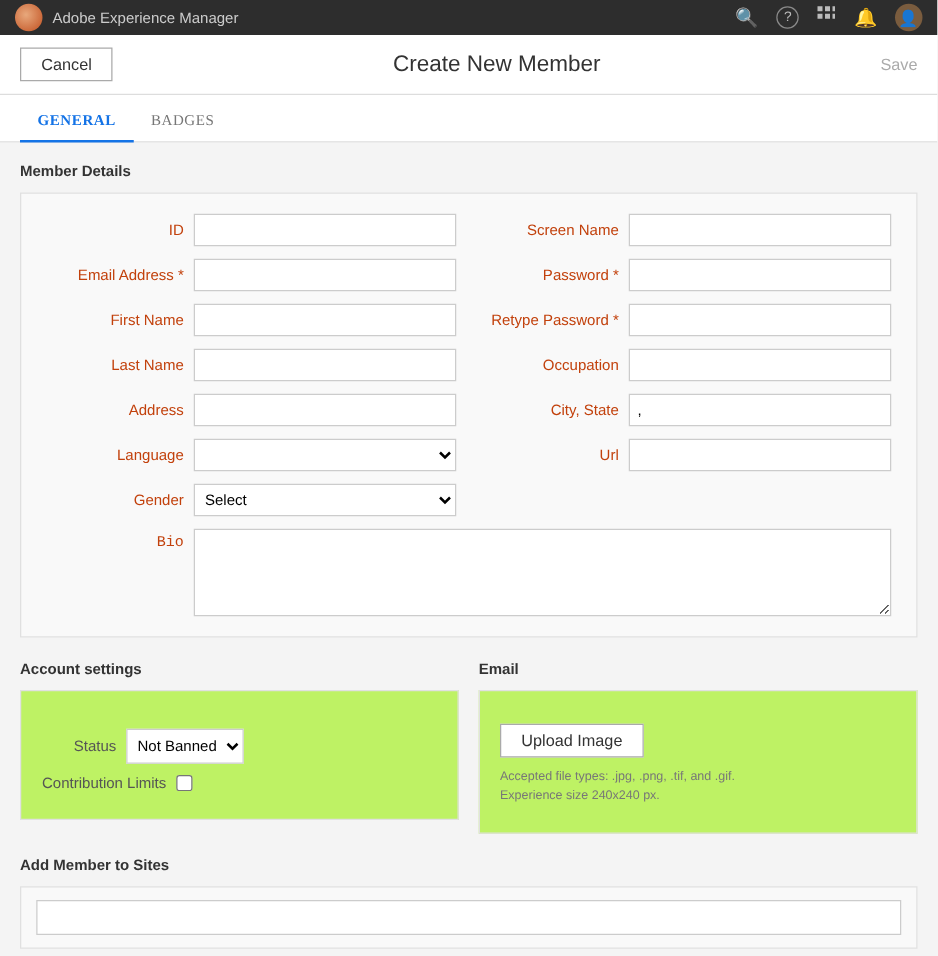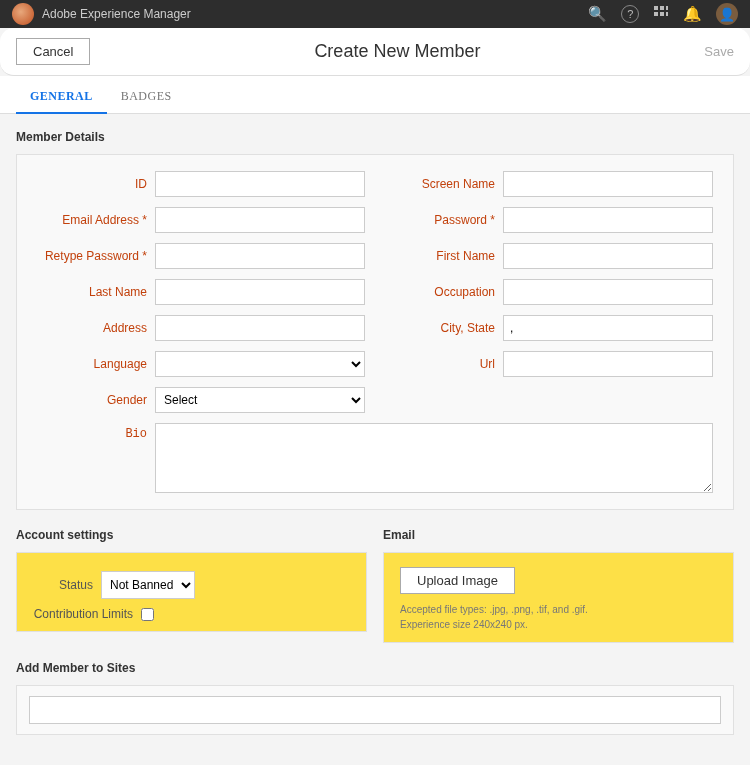--- a/index.html
+++ b/index.html
@@ -51,21 +51,20 @@
 
     
     .toolbar {
       background: #fff;
       border-bottom: 1px solid #ddd;
       height: 48px;
       display: flex;
       align-items: center;
       justify-content: space-between;
       padding: 0 16px;
-      border-radius: 14px;
     }
     .toolbar-cancel {
       border: 1px solid #aaa;
       background: #fff;
       padding: 5px 16px;
       font-size: 13px;
       cursor: pointer;
       color: #333;
     }
     .toolbar-title {
@@ -187,23 +186,23 @@
 
     
     .two-col {
       display: grid;
       grid-template-columns: 1fr 1fr;
       gap: 16px;
       margin-bottom: 18px;
     }
 
     .account-card, .photo-card {
-      background: #fde047;
+      background: #bef264;
       border: 1px solid #e0e0e0;
-      padding: 10px 16px;
+      padding: 22px 16px;
     }
 
     
     .status-row {
       display: flex;
       align-items: center;
       gap: 8px;
       margin-top: 8px;
     }
     .status-label {
@@ -345,29 +344,29 @@
 
       <div>
         <div class="form-row">
           <label class="form-label">Password *</label>
           <input class="form-input" type="password" style="">
         </div>
       </div>
 
       <div>
         <div class="form-row">
+          <label class="form-label">First Name</label>
+          <input class="form-input" type="text" style="">
+        </div>
+      </div>
+
+      <div>
+        <div class="form-row">
           <label class="form-label">Retype Password *</label>
           <input class="form-input" type="password" style="">
-        </div>
-      </div>
-
-      <div>
-        <div class="form-row">
-          <label class="form-label">First Name</label>
-          <input class="form-input" type="text" style="">
         </div>
       </div>
 
       <div>
         <div class="form-row">
           <label class="form-label">Last Name</label>
           <input class="form-input" type="text" style="">
         </div>
       </div>
 

